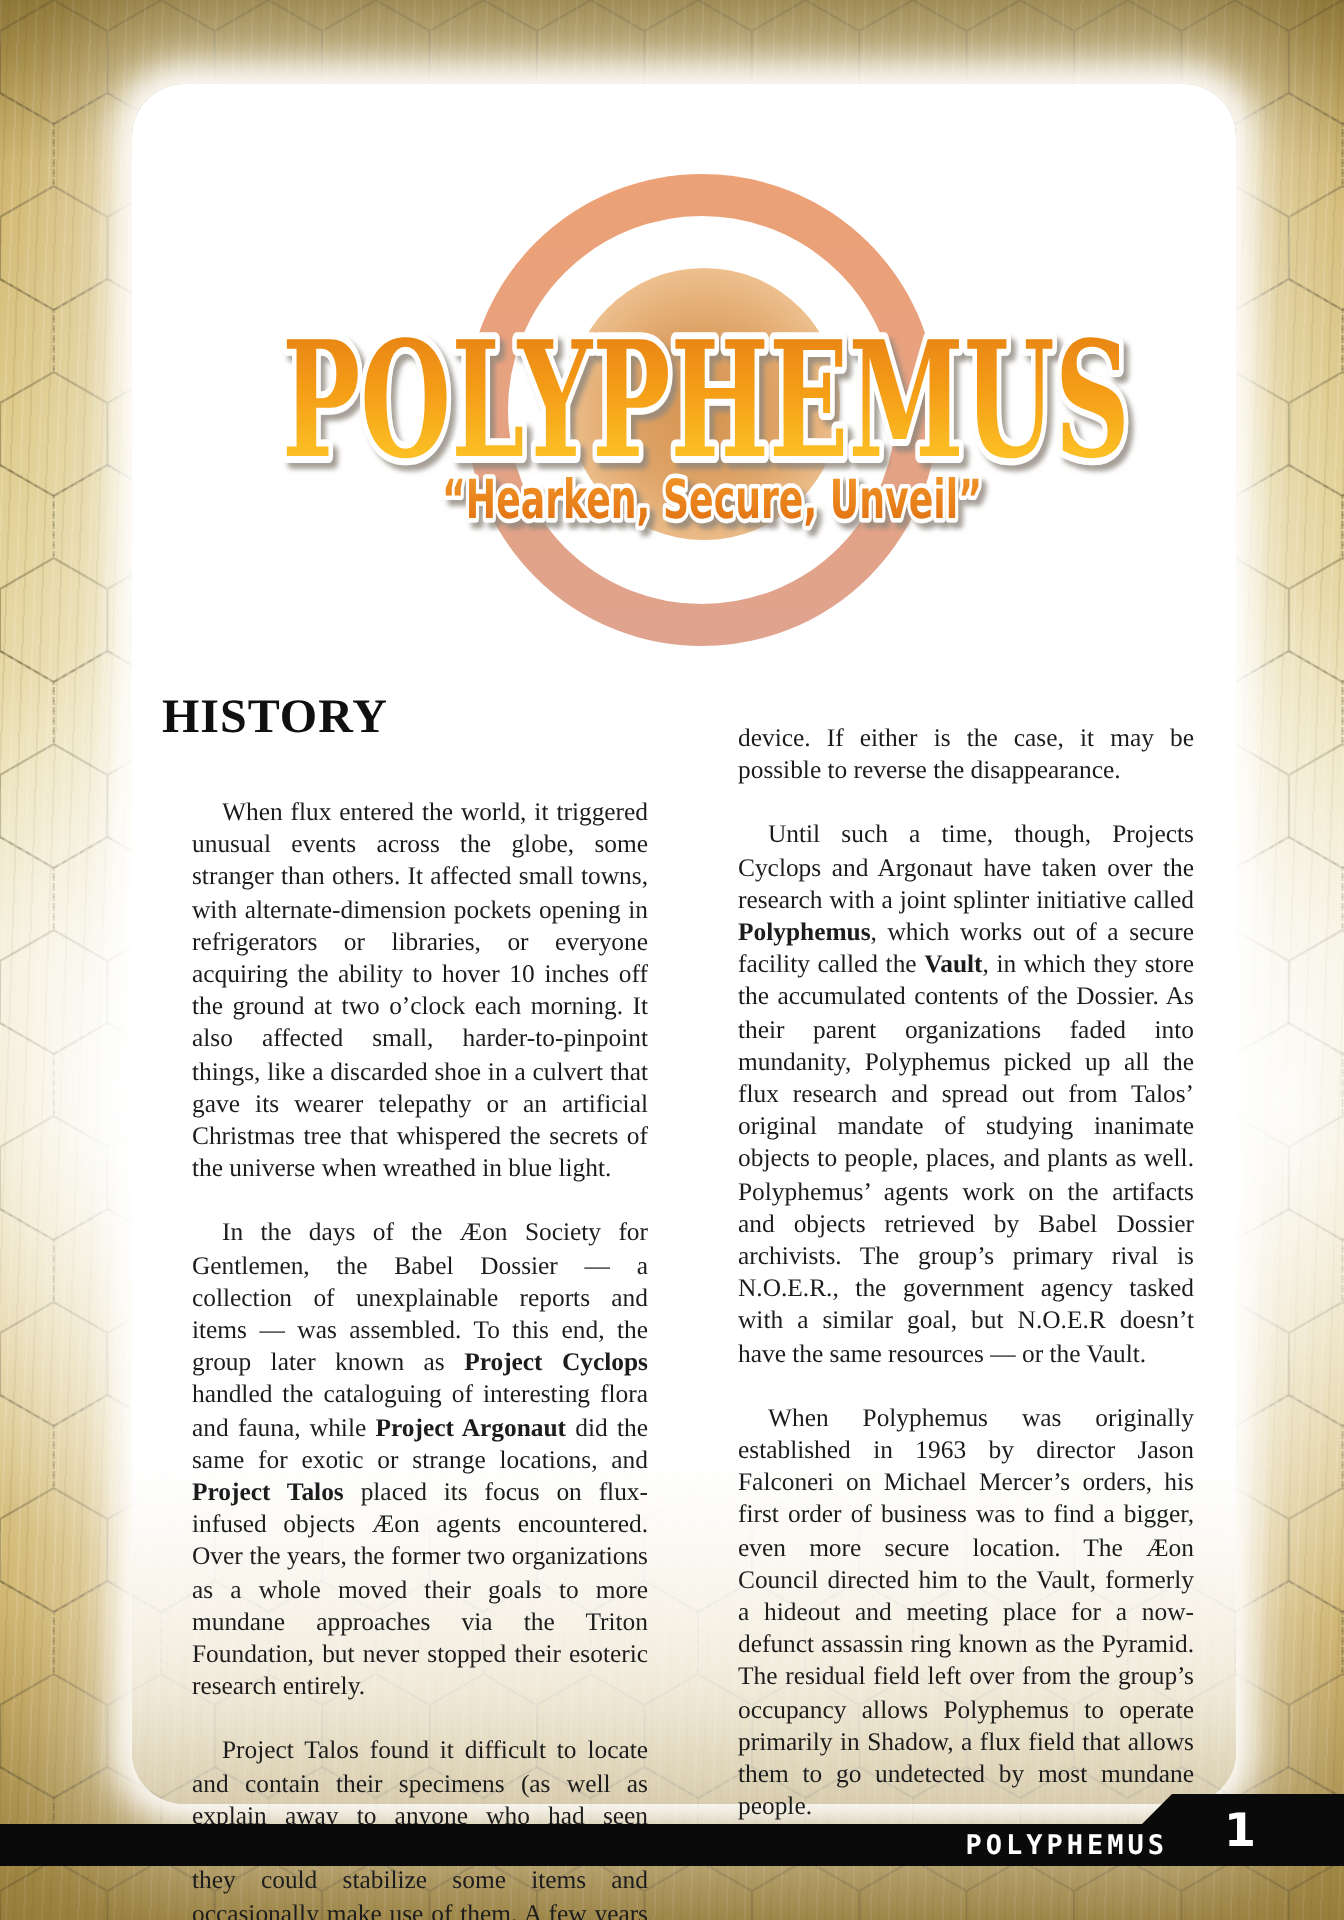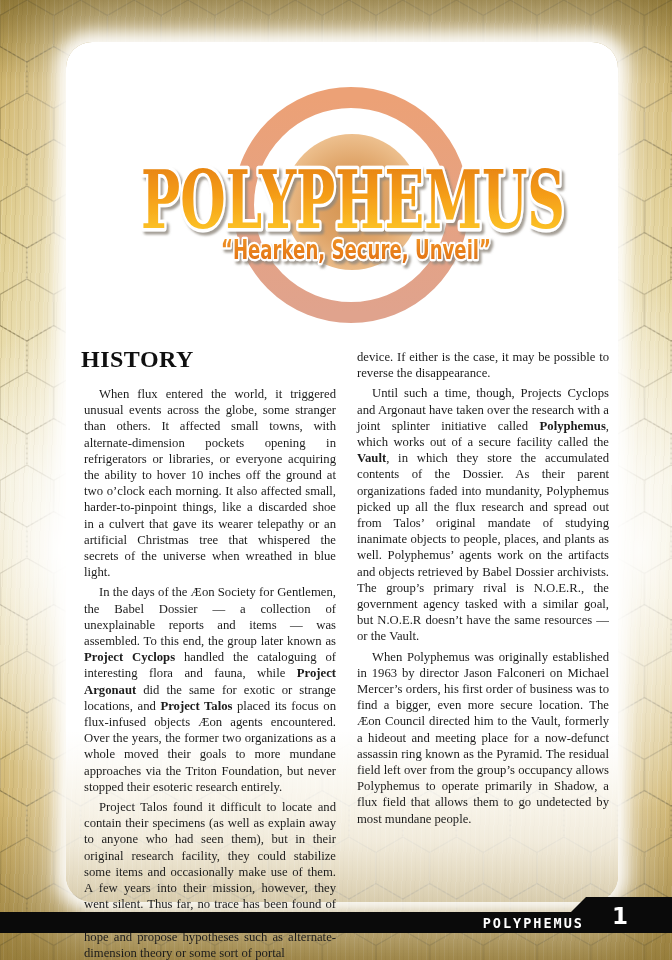--- a/index.html
+++ b/index.html
@@ -33,21 +33,21 @@
   .logo-svg{position:absolute;left:0;top:0;}
   .title-text{font-family:"DejaVu Serif","Liberation Serif",serif;font-weight:bold;}
   .tagline-text{font-family:"DejaVu Sans","Liberation Sans",sans-serif;font-weight:bold;}
 
   
   .heading{position:absolute;left:79px;top:344px;margin:2px;
     font-family:"Liberation Serif",serif;font-weight:bold;font-size:24px;
     letter-spacing:.5px;color:#101010;}
   .col{position:absolute;width:260px;text-align:justify;
     font-size:12.7px;line-height:16.2px;color:#1c1c1c;}
-  .col p{margin:4px;}
+  .col p{margin:16px;}
   .col p.indent{text-indent:15px;}
   .col .b{font-weight:bold;}
   .col-left{left:80px;top:382px;height:510px;}
   .col-right{left:353px;top:345px;height:545px;}
 
   
   .footer-bar{position:absolute;left:0;top:912px;width:672px;height:21px;background:#0a0a0a;}
   .footer-raise{position:absolute;left:570px;top:897px;width:102px;height:16px;background:#0a0a0a;
     clip-path:polygon(16px 0,102px 0,102px 16px,0 16px);}
   .footer-chapter{position:absolute;left:420px;top:914px;width:164px;height:21px;

